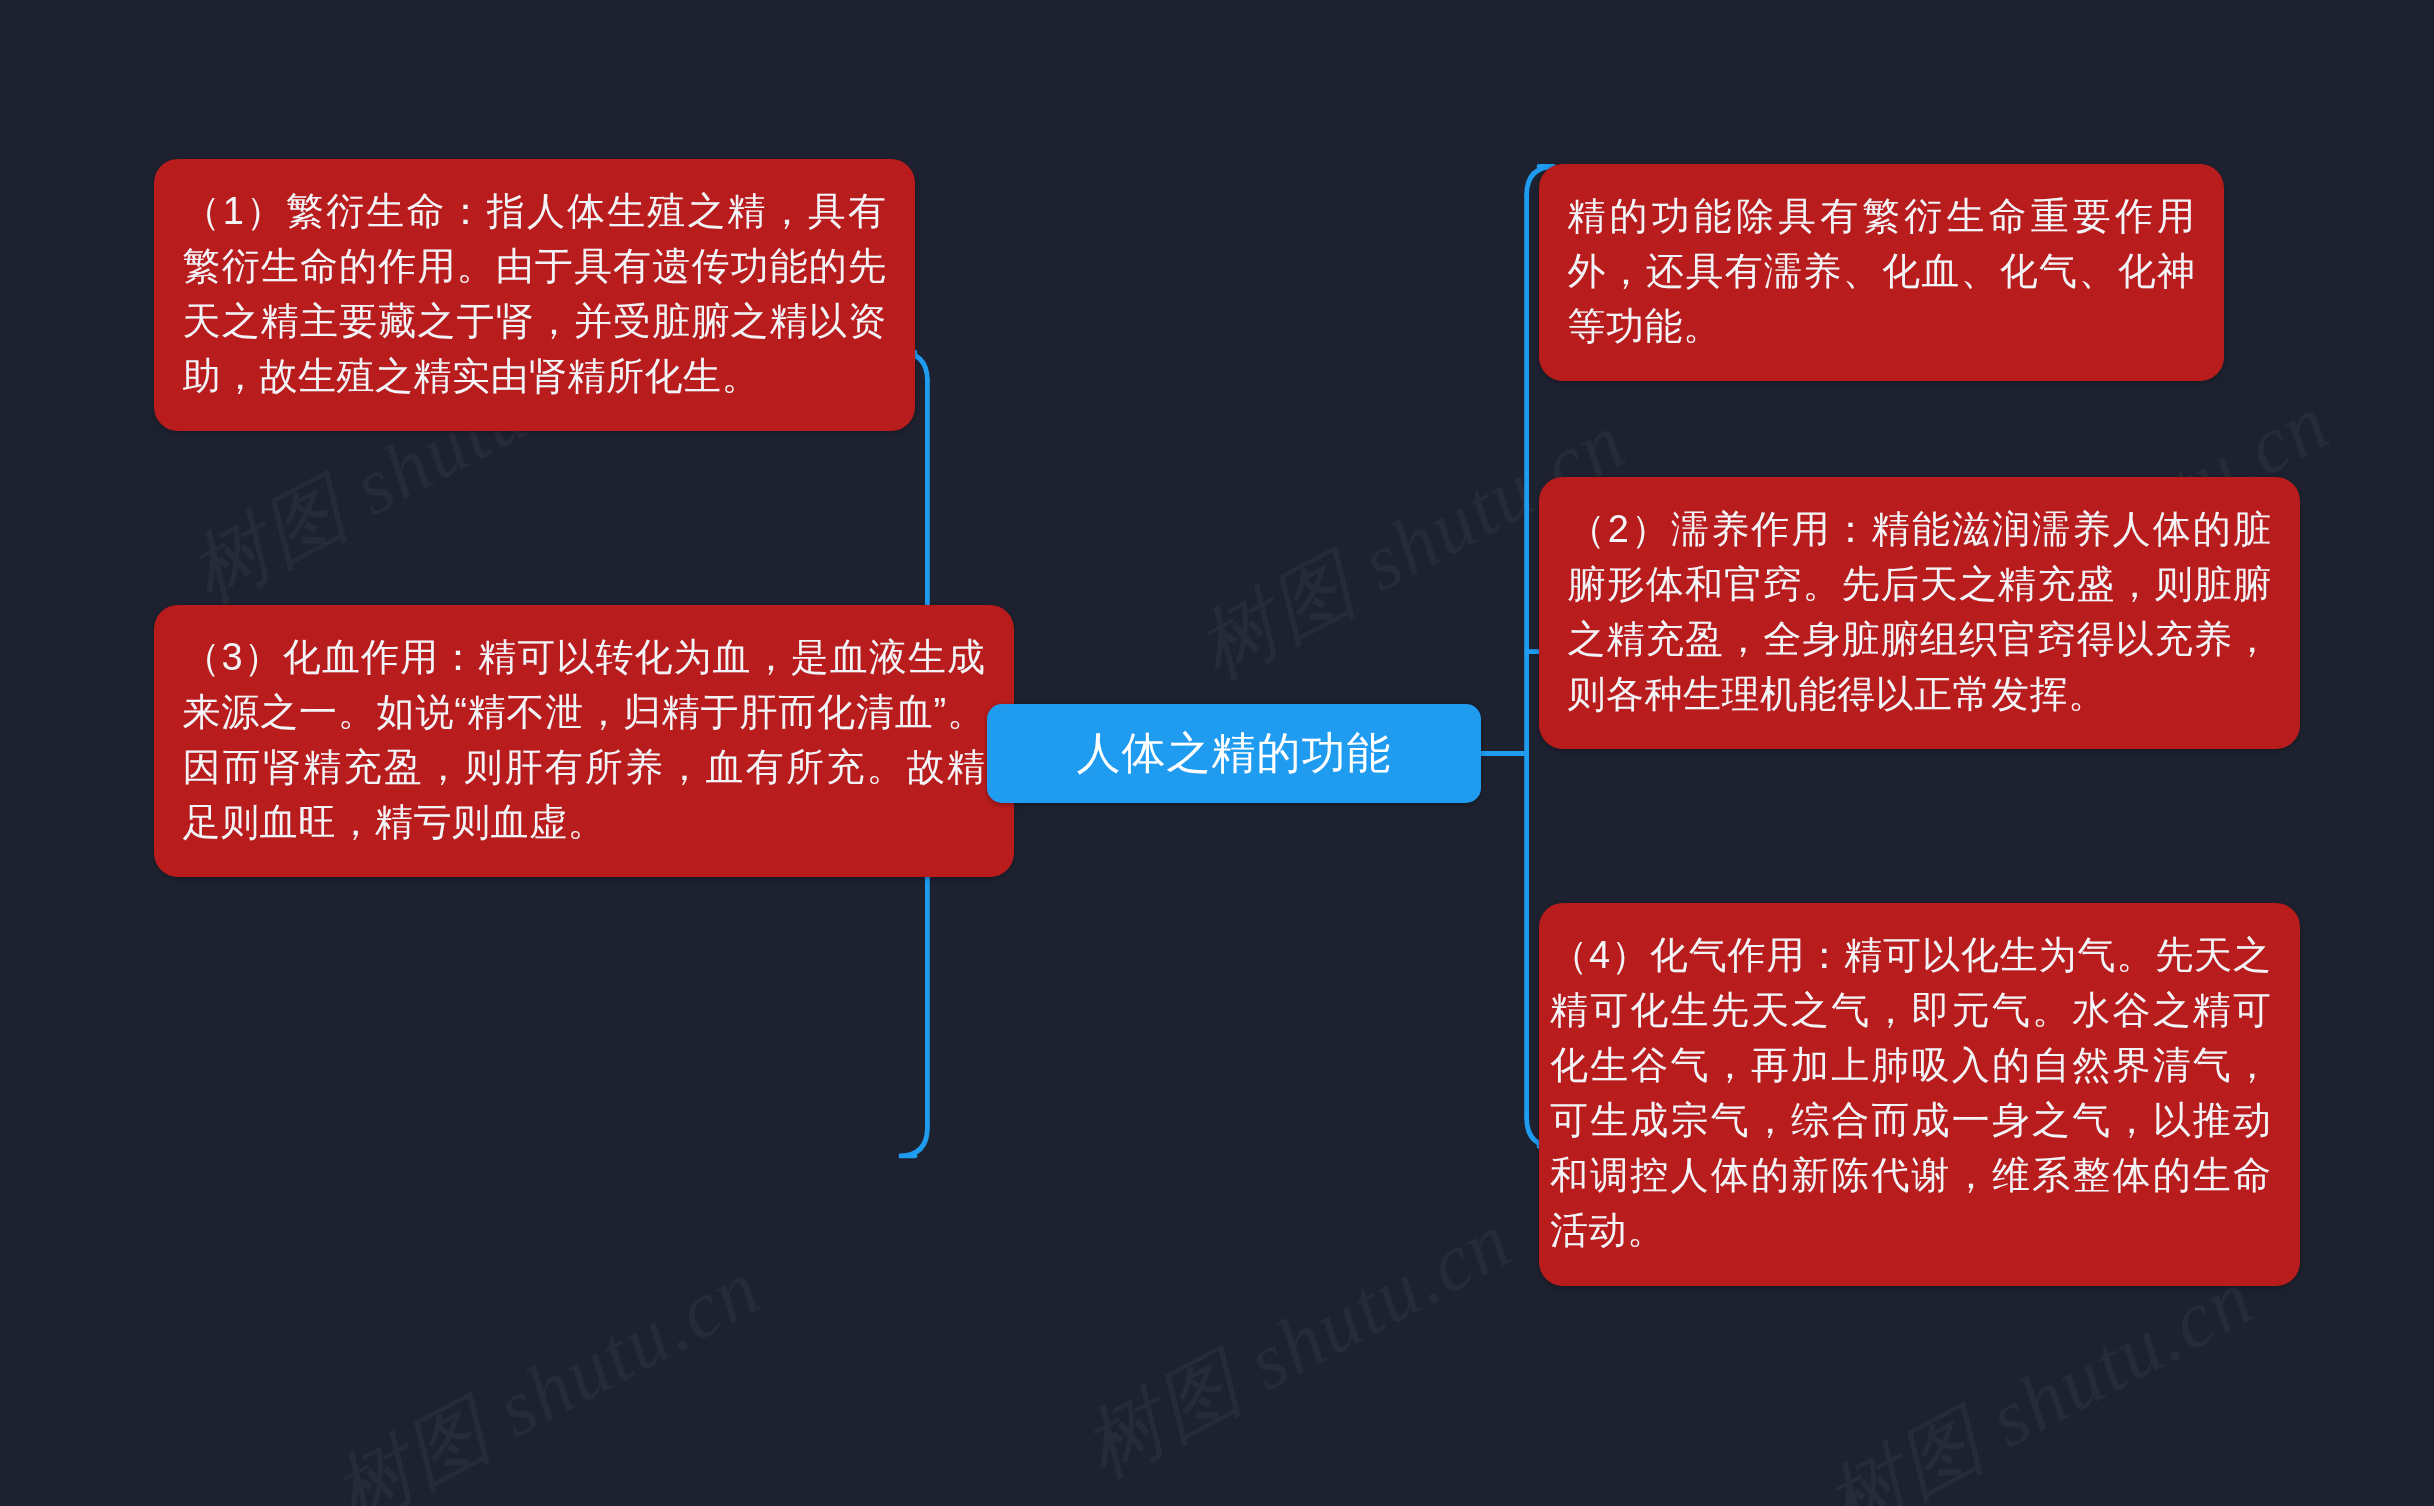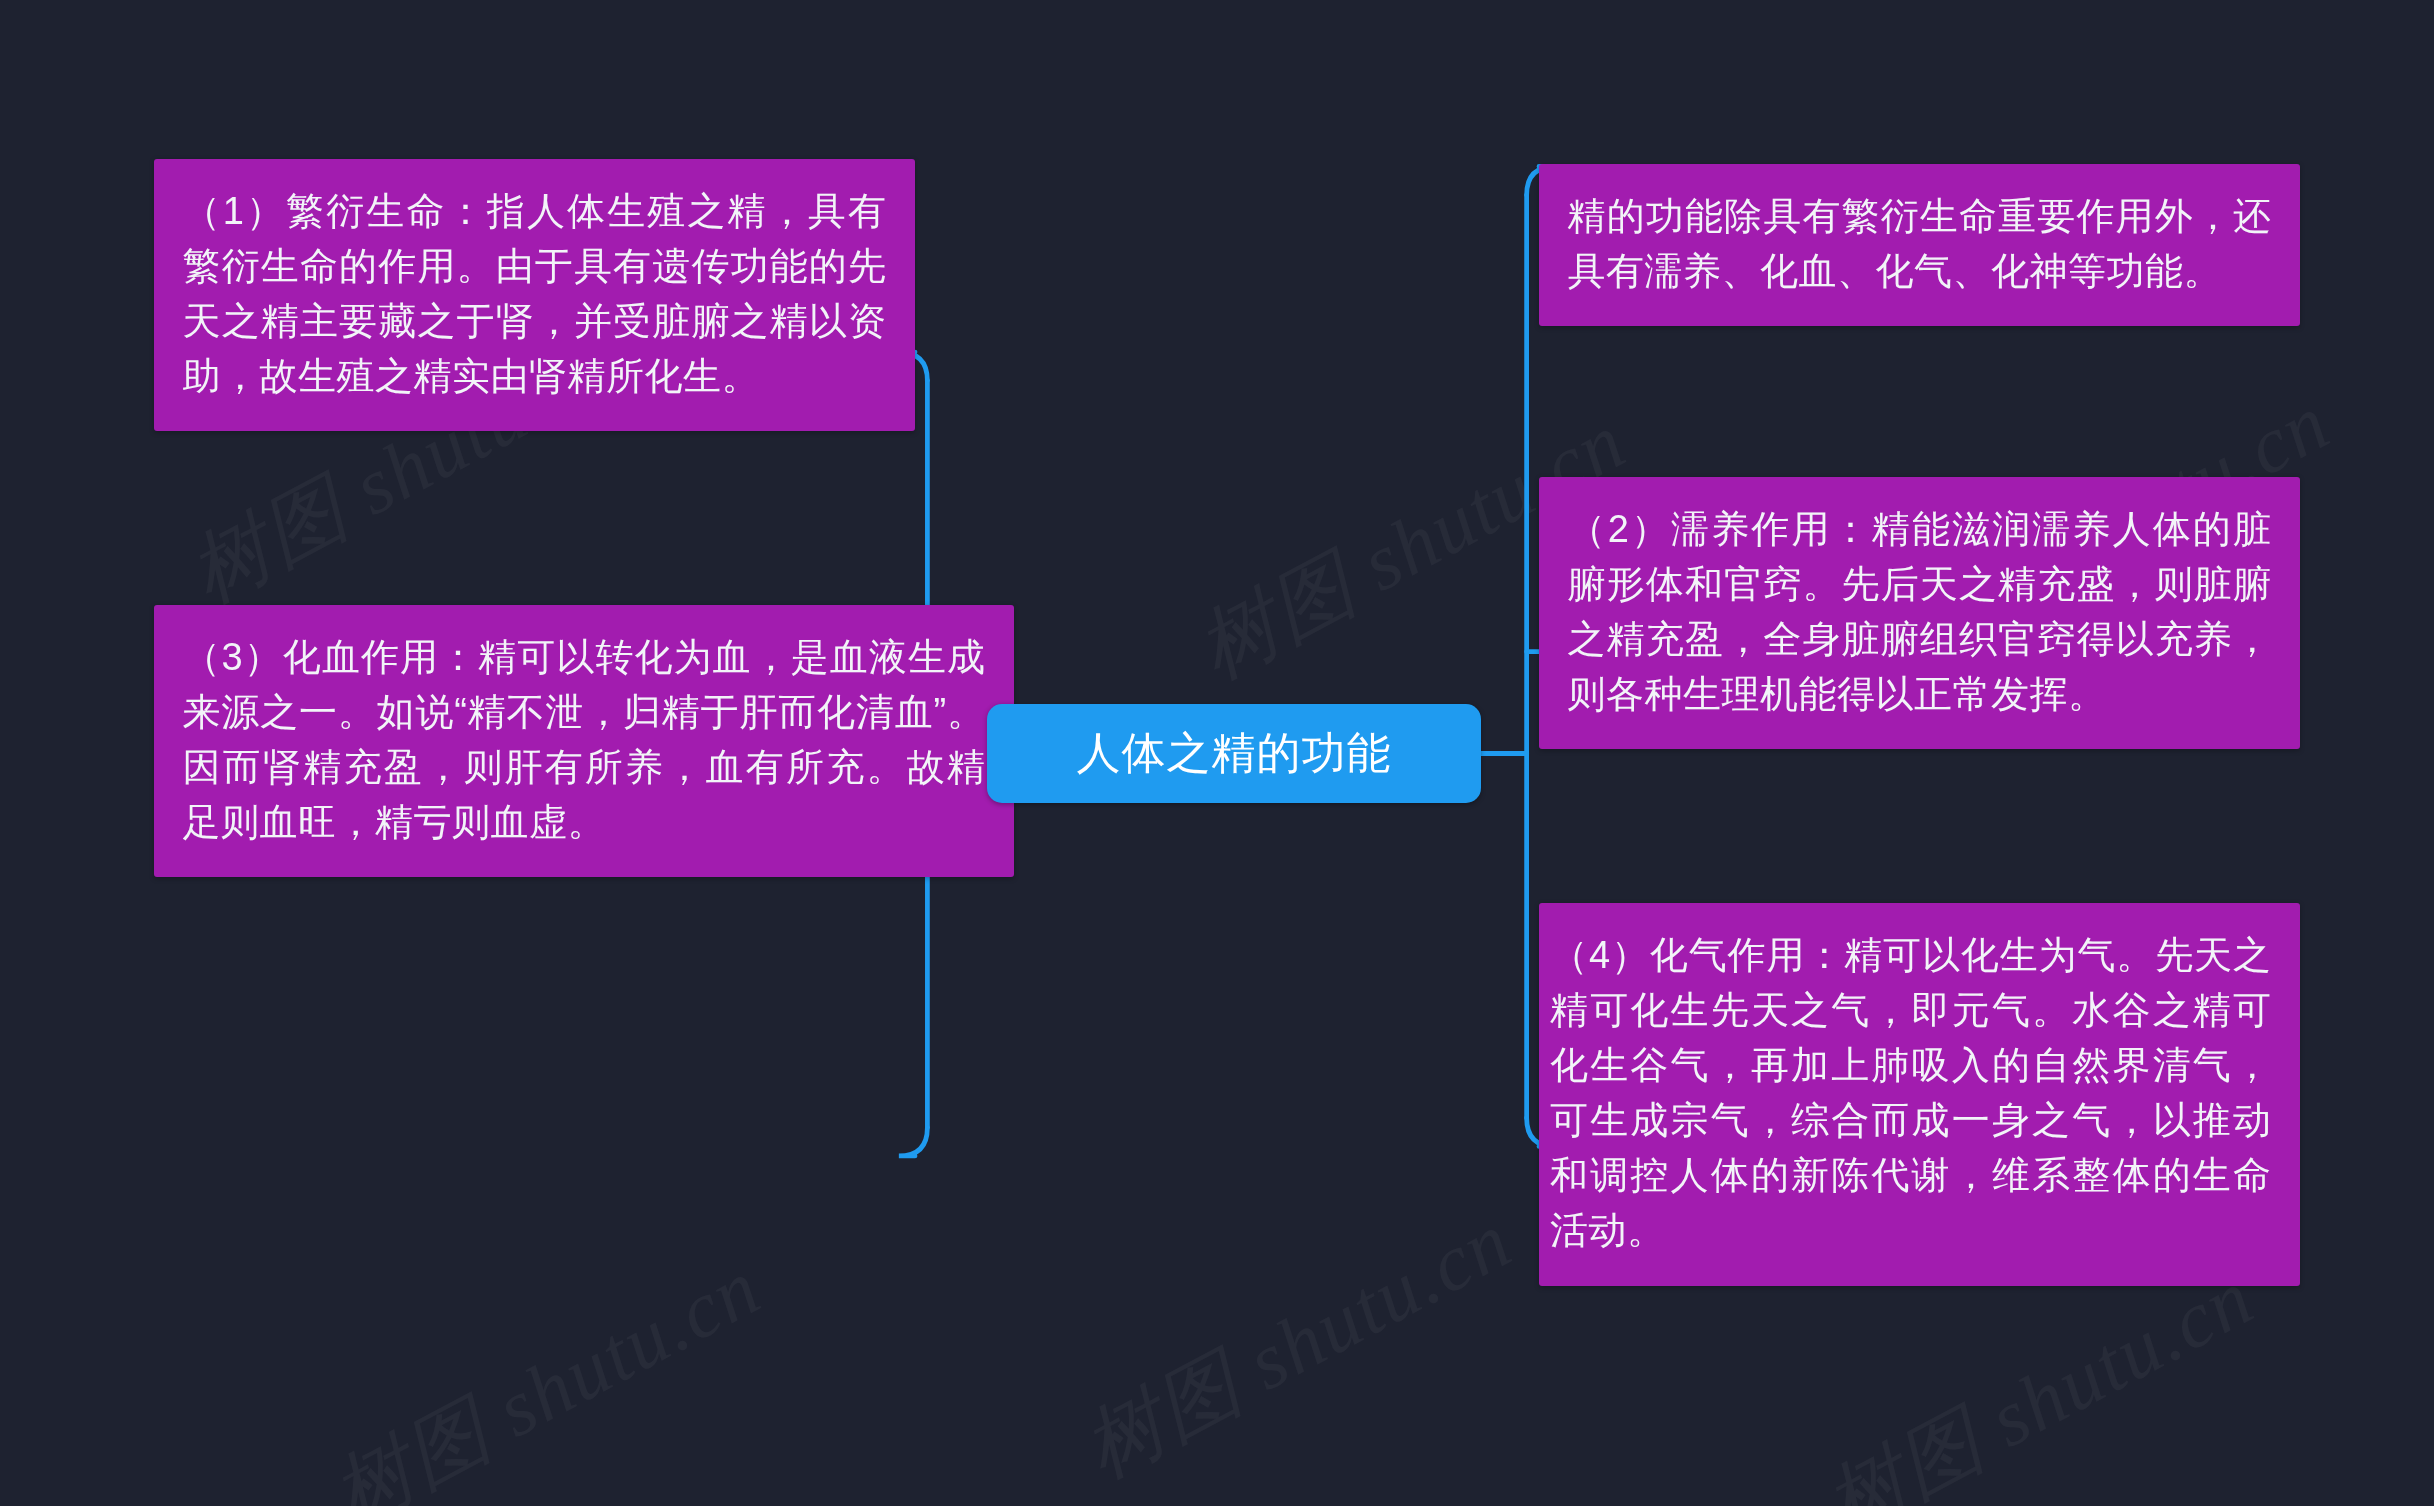--- a/index.html
+++ b/index.html
@@ -44,22 +44,22 @@
     left: 0; top: 0;
     width: 2435px;
     height: 1507px;
     pointer-events: none;
   }
 
   
   .node {
     position: absolute;
     box-sizing: border-box;
-    border-radius: 3px;
-    background: #a21caf;
+    border-radius: 24px;
+    background: #b91c1c;
     color: #f2f4f8;
     font-size: 38px;
     line-height: 1.45;
     padding: 25px 28.5px 27px 28.5px;
     letter-spacing: 0.5px;
     box-shadow: 0 1.9px 4.8px rgba(0,0,0,0.25);
     text-align: justify;
     text-justify: inter-ideograph;
   }
 
@@ -80,21 +80,21 @@
 
   
   #node-1 { left: 154px; top: 159px;  width: 761px; }
   #node-3 { left: 154px; top: 605px;  width: 860px; }
   #node-5 { left: 154px; top: 1027px; width: 761px; }
 
   
   #node-root { left: 981px; top: 704px; width: 494px; height: 99px; }
 
   
-  #node-intro { left: 1539px; top: 164px;  width: 761px; }
+  #node-intro { left: 1539px; top: 164px;  width: 685px; }
   #node-2     { left: 1539px; top: 477px;  width: 761px; }
   #node-4     { left: 1539px; top: 903px;  width: 761px; padding-left: 11px; }
 </style>
 </head>
 <body>
 
 <div id="canvas">
 
   <div>
     <div class="wm" style="left:171px; top:533px;">树图 shutu.cn</div>

